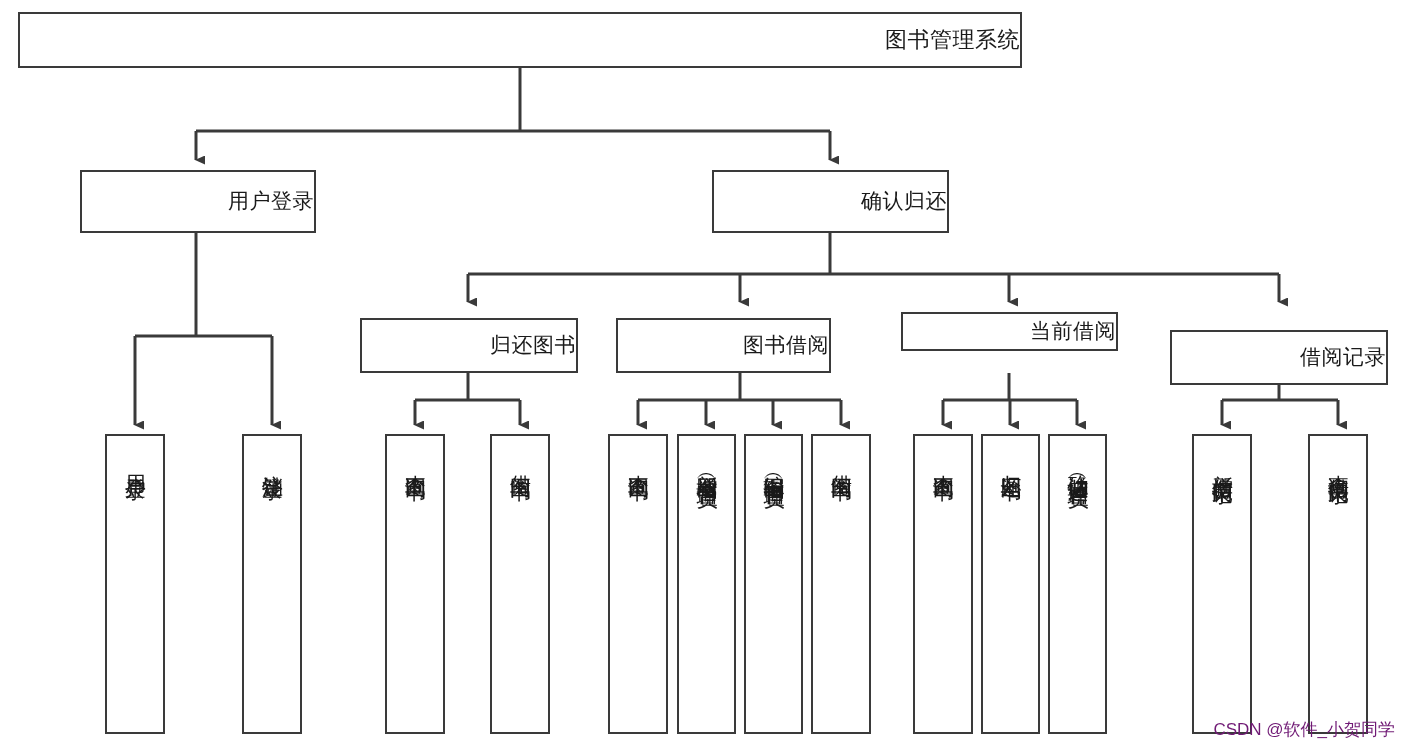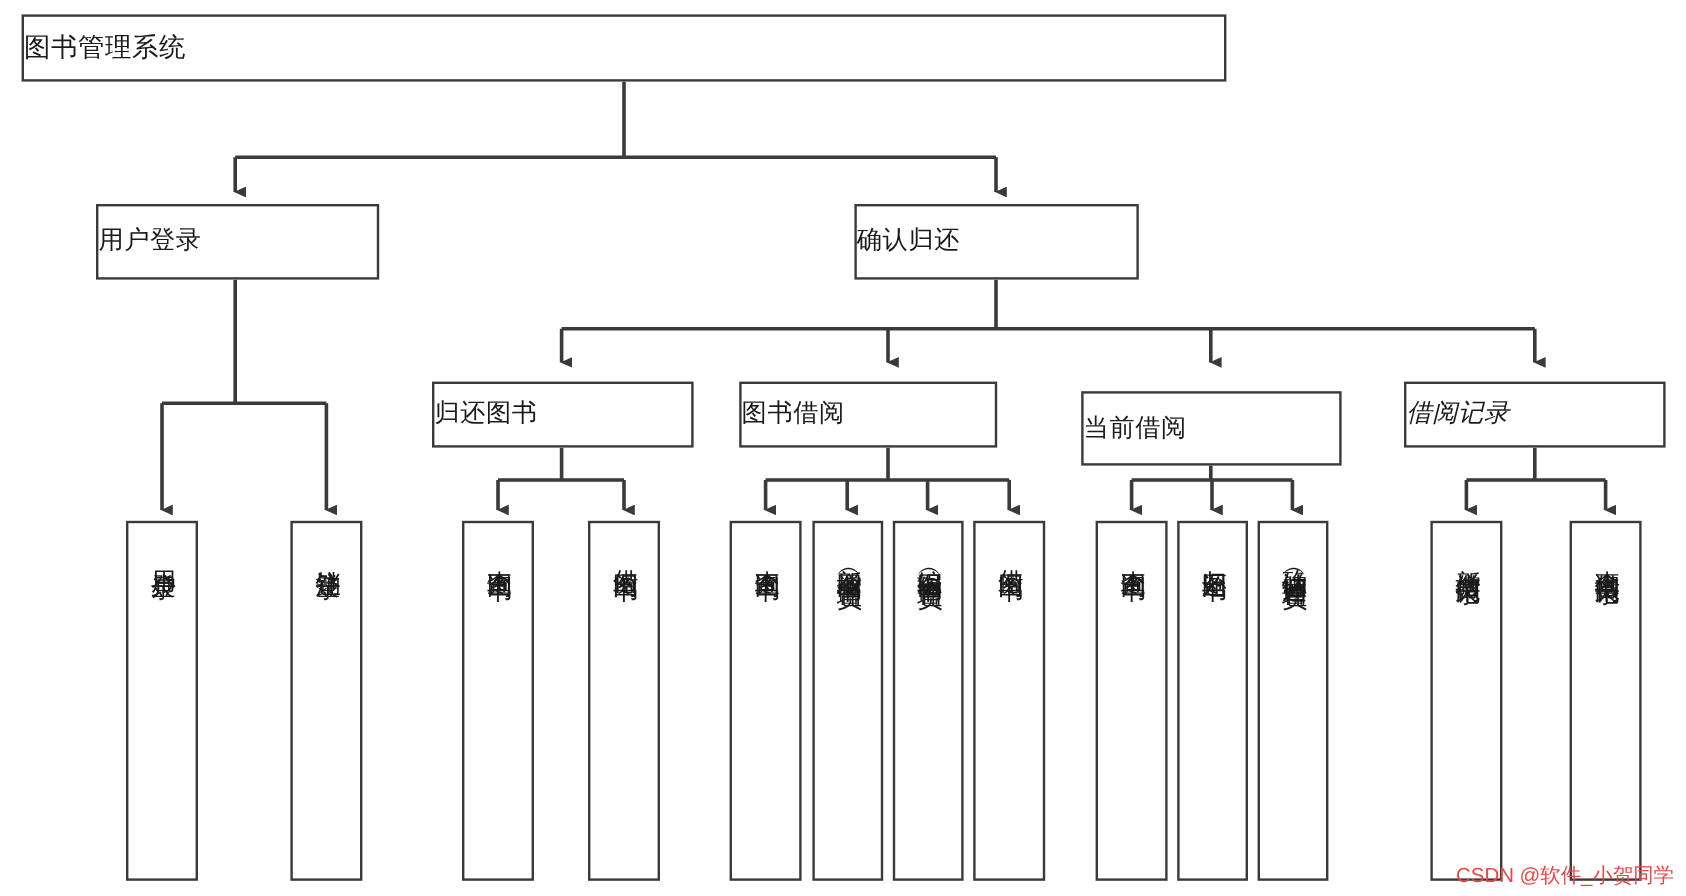--- a/index.html
+++ b/index.html
@@ -22,21 +22,21 @@
     height: 747px;
     pointer-events: none;
   }
   .node {
     position: absolute;
     box-sizing: border-box;
     border: 2.5px solid #3a3a3a;
     background: #ffffff;
     display: flex;
     align-items: center;
-    justify-content: flex-start;
+    justify-content: flex-end;
     color: #1a1a1a;
   }
   .node .label {
     font-size: 21px;
     line-height: 1.15;
     letter-spacing: 0.5px;
     white-space: nowrap;
   }
   .node.root .label { font-size: 22px; }
   .node.vert {
@@ -51,21 +51,21 @@
     line-height: 1.18;
     letter-spacing: 2px;
     white-space: normal;
     text-align: left;
   }
   .watermark {
     position: absolute;
     right: 10px;
     bottom: 6px;
     font-size: 17px;
-    color: #ef4444;
+    color: #701a75;
     white-space: nowrap;
     user-select: none;
   }
 </style>
 </head>
 <body>
 
 <div id="canvas">
 
   <svg class="edges" viewBox="0 0 1405 747">
@@ -128,24 +128,24 @@
   <div class="node" style="left:712px; top:170px; width:237px; height:63px;">
     <span class="label">确认归还</span>
   </div>
 
   <div class="node" style="left:360px; top:318px; width:218px; height:55px;">
     <span class="label">归还图书</span>
   </div>
   <div class="node" style="left:616px; top:318px; width:215px; height:55px;">
     <span class="label">图书借阅</span>
   </div>
-  <div class="node" style="left:901px; top:326px; width:217px; height:62px;">
+  <div class="node" style="left:901px; top:312px; width:217px; height:39px;">
     <span class="label">当前借阅</span>
   </div>
-  <div class="node" style="left:1170px; top:318px; width:218px; height:55px;font-style:italic;">
+  <div class="node" style="left:1170px; top:330px; width:218px; height:55px;">
     <span class="label">借阅记录</span>
   </div>
 
   <div class="node vert" style="left:105px; top:434px; width:60px; height:300px;">
     <span class="label">用户登录</span>
   </div>
   <div class="node vert" style="left:242px; top:434px; width:60px; height:300px;">
     <span class="label">注销登录</span>
   </div>
 

